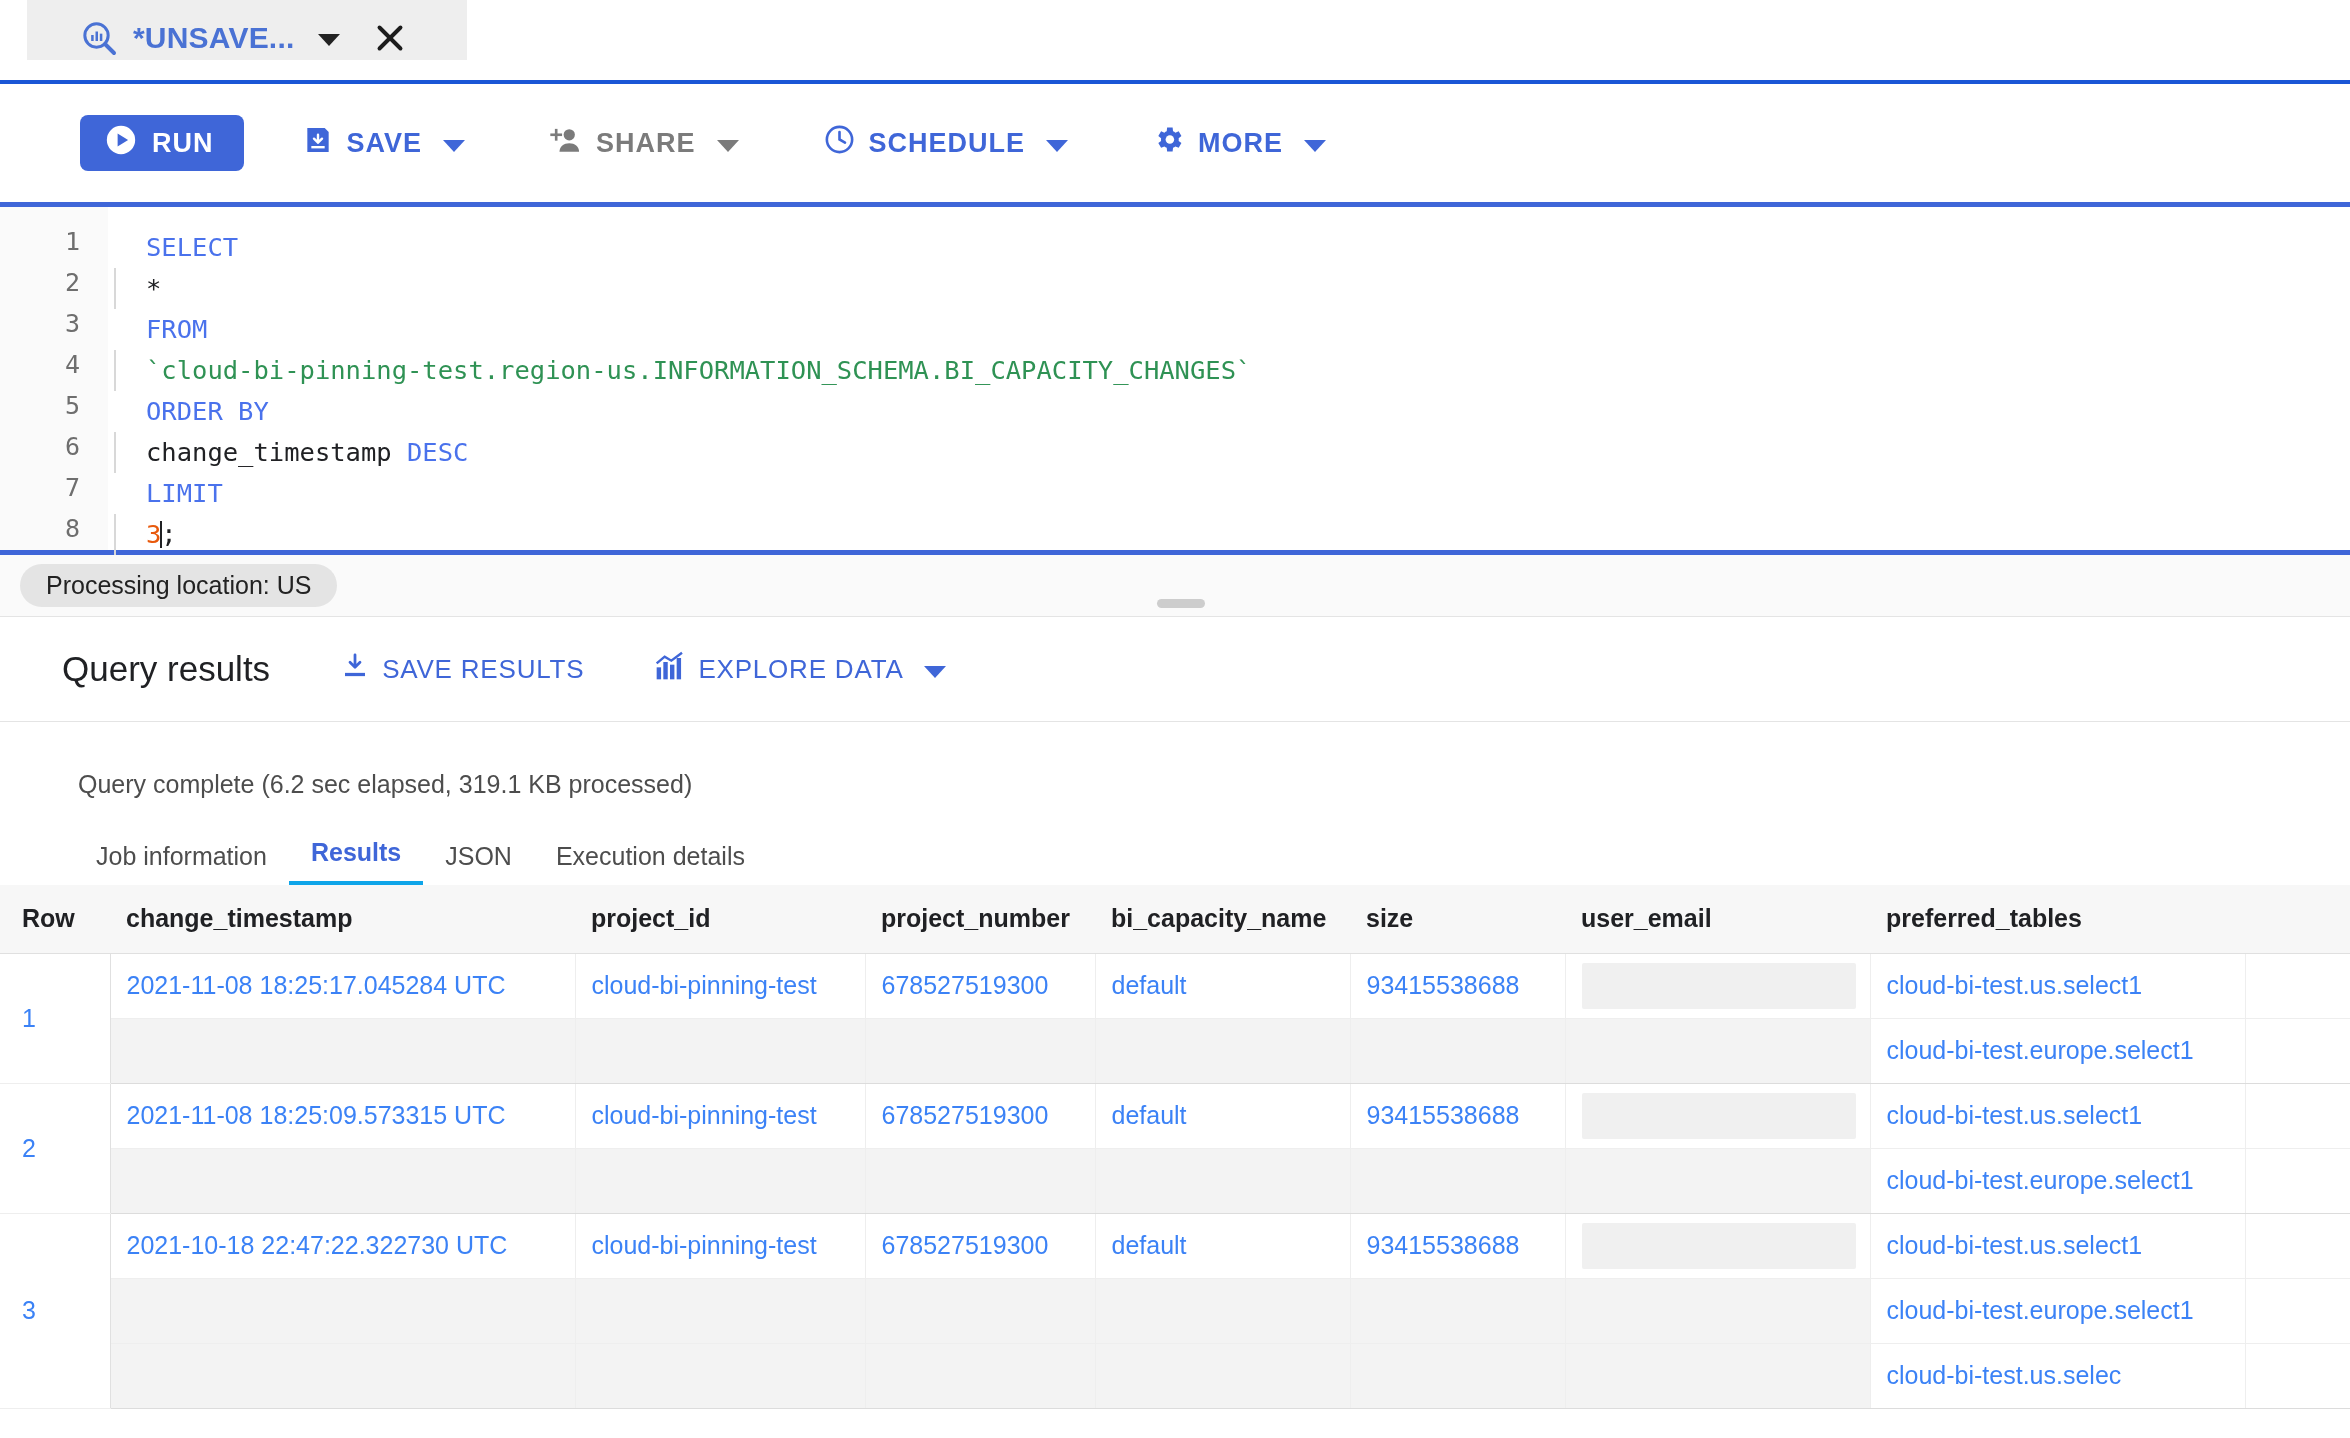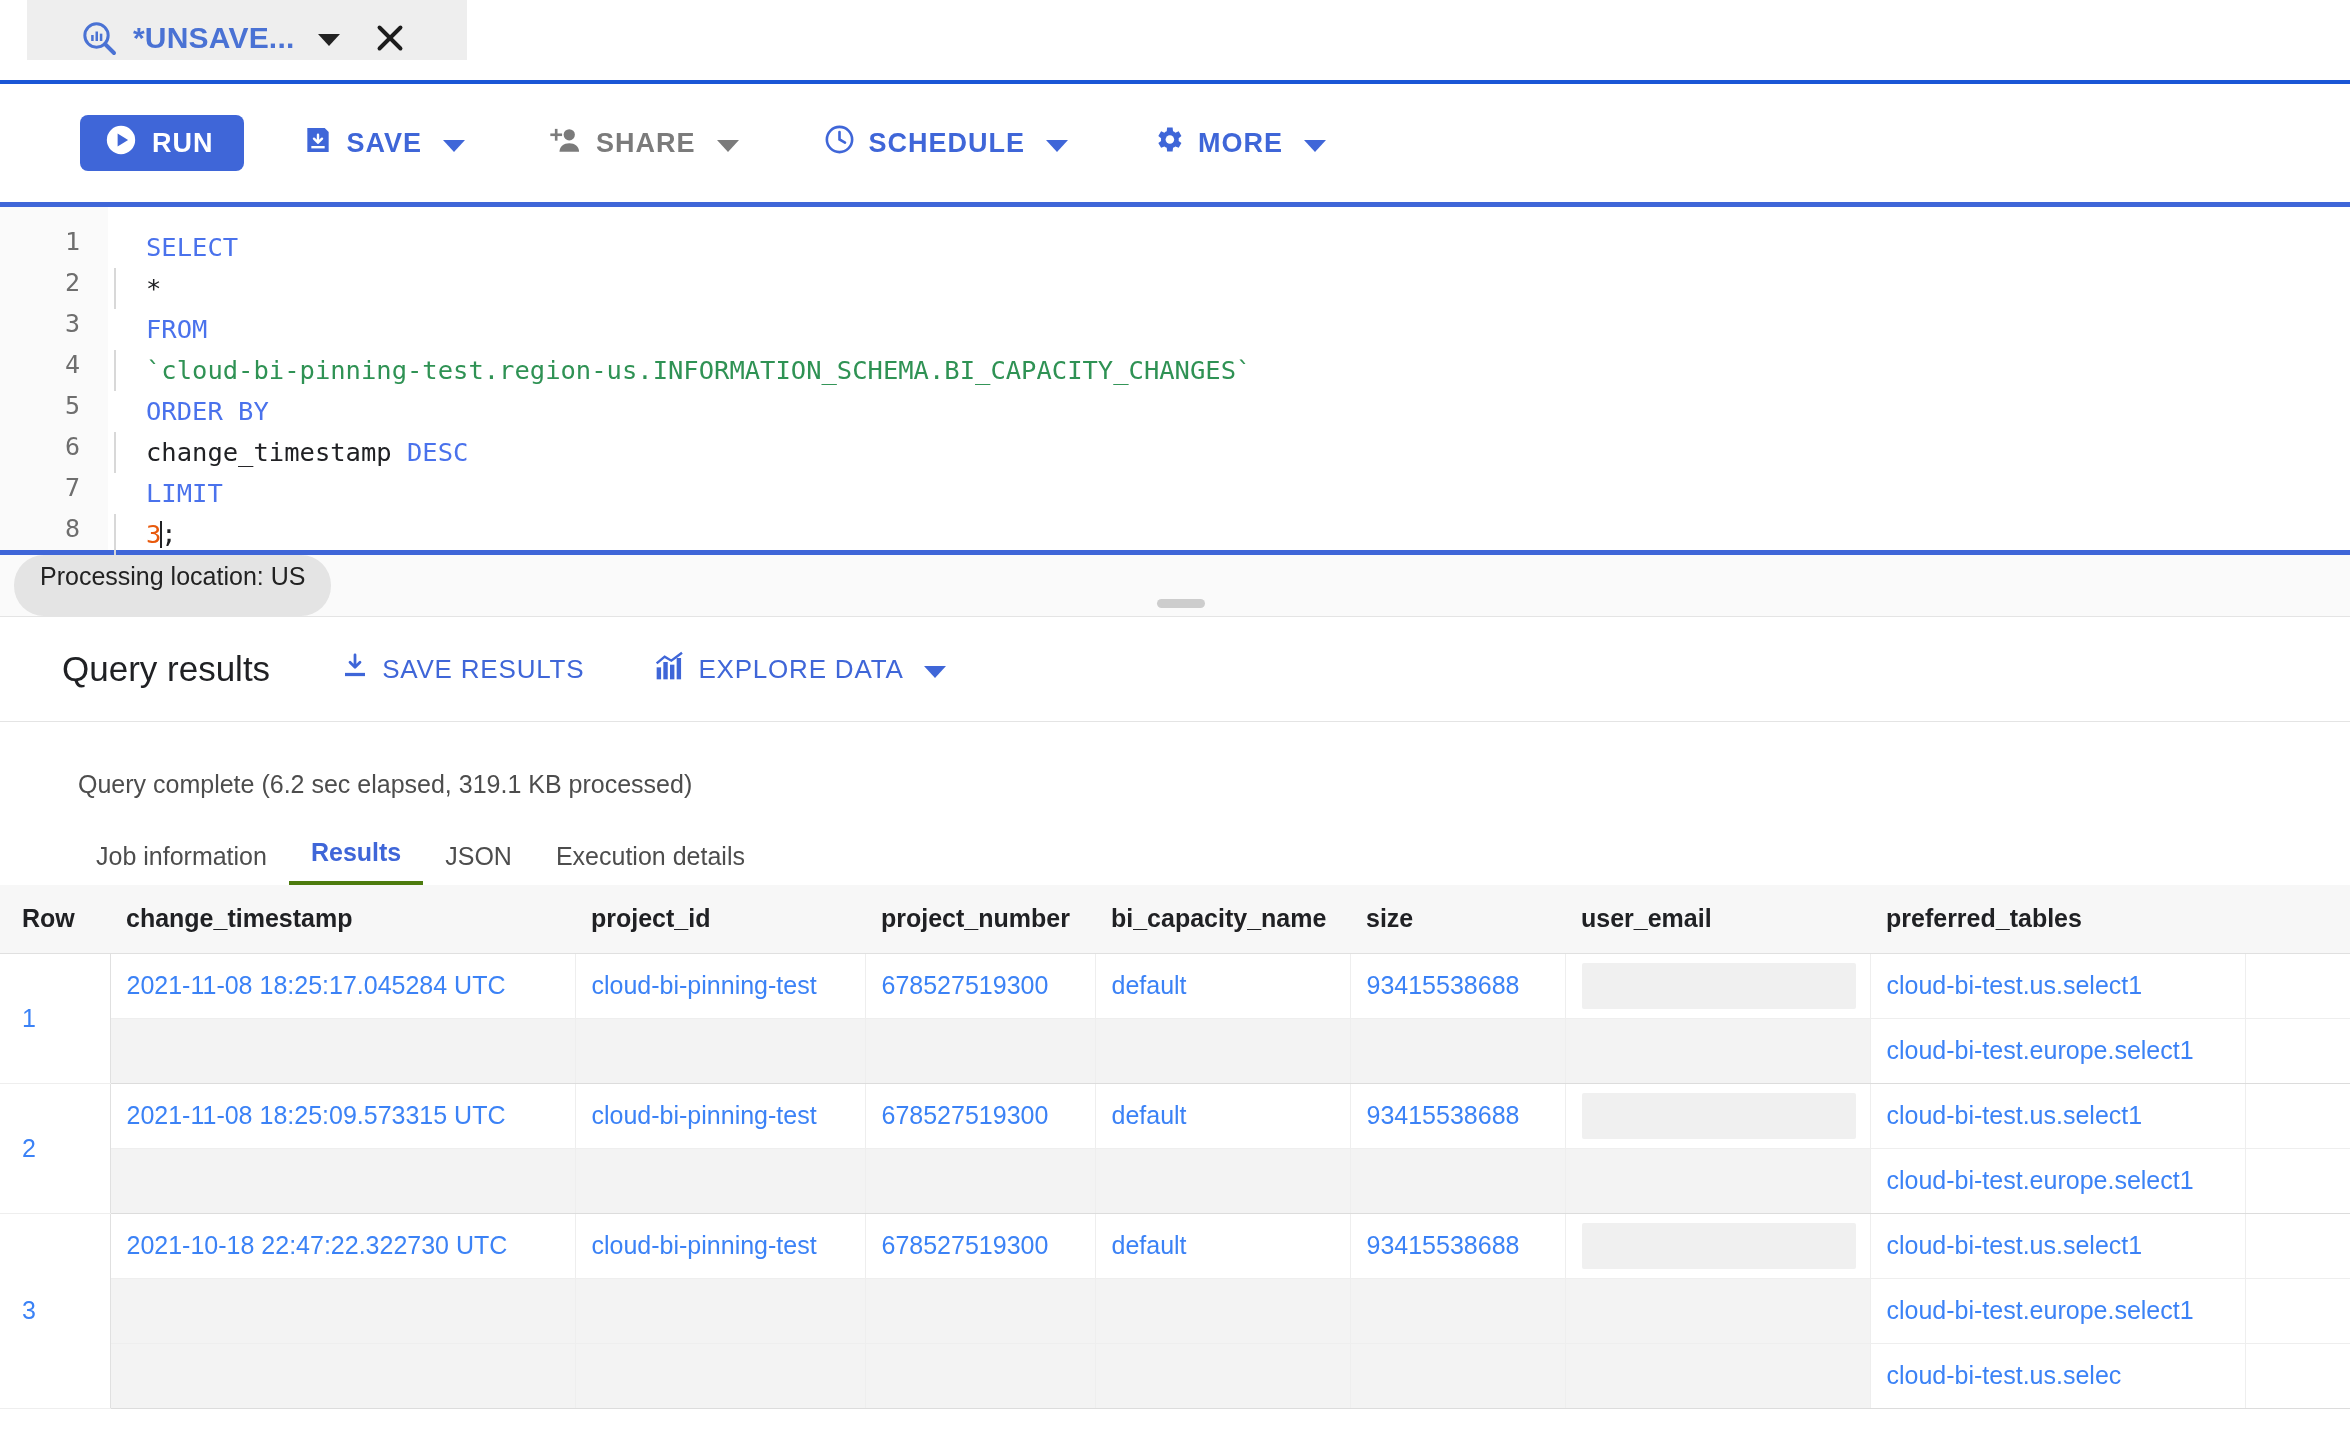--- a/index.html
+++ b/index.html
@@ -148,21 +148,22 @@
     background: #202124;
     vertical-align: -5px;
     margin: 0 -1px;
   }
 
   
   .locbar {
     height: 62px;
     background: #fafafa;
     display: flex;
-    padding-left: 14px;
+    align-items: center;
+    padding-left: 20px;
     position: relative;
     border-bottom: 1px solid #e4e4e4;
   }
   .loc-chip {
     background: #e4e4e4;
     border-radius: 30px;
     padding: 7px 26px;
     font-size: 25px;
     color: #222;
     white-space: nowrap;
@@ -220,21 +221,21 @@
   .subtab {
     font-size: 25px;
     color: #4d4d4d;
     padding: 0 22px 14px 22px;
     cursor: pointer;
     white-space: nowrap;
   }
   .subtab.active {
     color: #3f66d8;
     font-weight: 700;
-    border-bottom: 4px solid #4d7c0f;
+    border-bottom: 4px solid #0ea5e9;
   }
 
   
   .tbl {
     width: 2350px;
     border-collapse: collapse;
     table-layout: fixed;
   }
   .tbl th {
     background: #f7f7f7;

